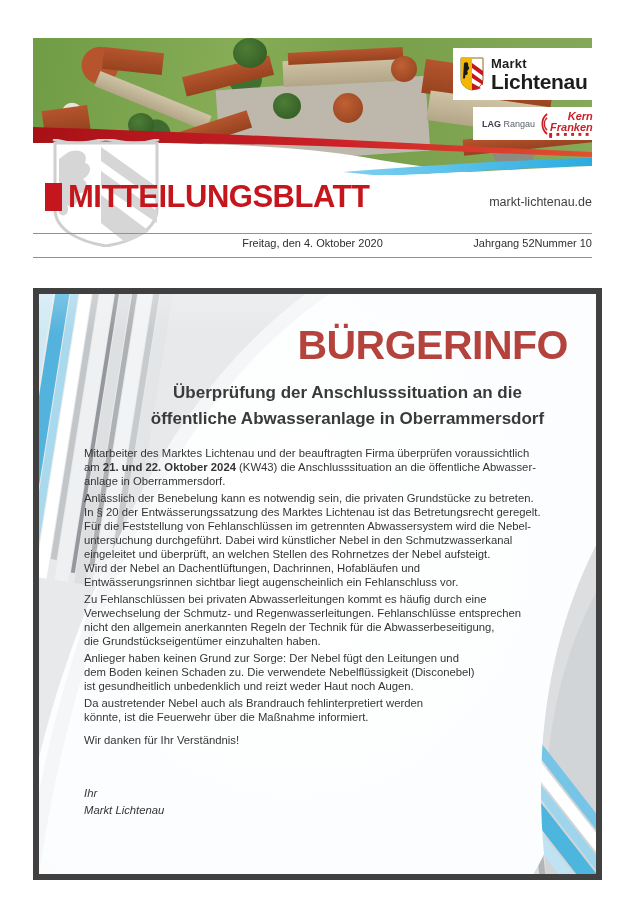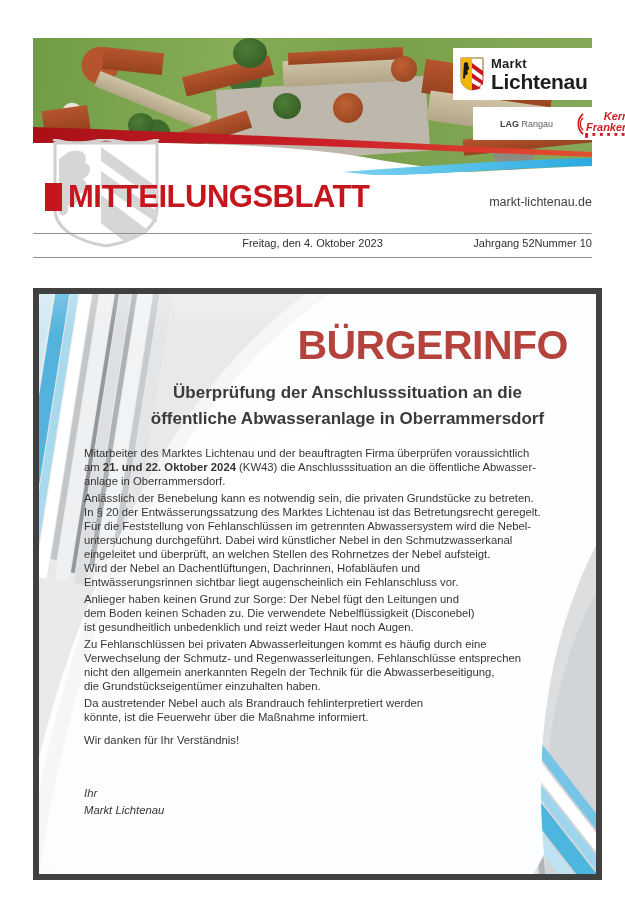--- a/index.html
+++ b/index.html
@@ -24,21 +24,21 @@
   .court{position:absolute;background:#bdb8ab;}
   .tower{position:absolute;border-radius:50%;background:radial-gradient(circle at 40% 35%,#c06034,#8f3f1d);}
   .tree{position:absolute;border-radius:50%;background:radial-gradient(circle at 40% 35%,#4d7d36,#2f5722);}
   .wave-svg{position:absolute;left:0;bottom:0;width:559px;height:62px;}
 
   
   .logo-box{left:453px;top:48px;width:139px;height:52px;background:#fff;display:flex;align-items:center;gap:7px;padding-left:7px;box-sizing:border-box;}
   .logo-text{display:flex;flex-direction:column;line-height:1;color:#1d1d1b;}
   .logo-small{font-size:13px;font-weight:700;letter-spacing:.2px;}
   .logo-large{font-size:21px;font-weight:800;letter-spacing:-.3px;margin-top:1px;}
-  .partner-box{left:473px;top:107px;width:119px;height:33px;background:#fff;display:flex;align-items:center;gap:22px;padding:0 4px 0 5px;box-sizing:border-box;}
+  .partner-box{left:473px;top:107px;width:119px;height:33px;background:#fff;display:flex;align-items:center;gap:4px;padding:0 4px 0 5px;box-sizing:border-box;}
   .lag-text{font-size:9px;color:#5a5f66;white-space:nowrap;}
   .lag-text b{color:#3c4148;}
   .kern{display:flex;align-items:center;gap:1px;margin-left:auto;}
   .kern-txt{font-size:11px;line-height:1;font-weight:700;color:#cc2027;font-style:italic;text-align:right;}
   .kern-dots{letter-spacing:1px;font-size:6px;color:#cc2027;line-height:2px;}
 
   
   .crest-watermark{left:45px;top:139px;width:122px;height:108px;}
   .red-block{left:45px;top:183px;width:17px;height:28px;background:#c4161c;}
   .paper-title{left:68px;top:179px;font-size:31px;font-weight:800;letter-spacing:-.5px;color:#c4161c;white-space:nowrap;}
@@ -155,21 +155,21 @@
   <path d="M56,8 L112,48 V62 L56,22 Z M56,32 L112,72 V84 L56,46 Z M56,56 L104,92 C98,96 90,100 80,103 L56,84 Z" fill="#d6d6d6"></path>
 </svg>
 
 <div class="abs red-block"></div>
 <div class="abs paper-title">MITTEILUNGSBLATT</div>
 <a class="abs website" href="#">markt-lichtenau.de</a>
 
 <div class="abs rule" style="top:233px;"></div>
 <div class="abs issue-row">
   <span>Jahrgang 52</span>
-  <span class="mid">Freitag, den 4. Oktober 2023</span>
+  <span class="mid">Freitag, den 4. Oktober 2020</span>
   <span>Nummer 10</span>
 </div>
 <div class="abs rule" style="top:257px;"></div>
 
 <div class="abs content-box">
   <svg class="box-bg" viewBox="0 0 557 580" preserveAspectRatio="none">
     <defs>
       <radialGradient id="whiteg" cx="0.45" cy="0.4" r="0.8">
         <stop offset="0" stop-color="#ffffff"></stop>
           <stop offset="0.75" stop-color="#fbfdfe"></stop>
@@ -232,26 +232,26 @@
     <p><span>Mitarbeiter des Marktes Lichtenau und der beauftragten Firma überprüfen voraussichtlich
 am </span><b>21. und 22. Oktober 2024</b><span> (KW43) die Anschlusssituation an die öffentliche Abwasser-
 anlage in Oberrammersdorf.</span></p>
     <p>Anlässlich der Benebelung kann es notwendig sein, die privaten Grundstücke zu betreten.
 In § 20 der Entwässerungssatzung des Marktes Lichtenau ist das Betretungsrecht geregelt.
 Für die Feststellung von Fehlanschlüssen im getrennten Abwassersystem wird die Nebel-
 untersuchung durchgeführt. Dabei wird künstlicher Nebel in den Schmutzwasserkanal
 eingeleitet und überprüft, an welchen Stellen des Rohrnetzes der Nebel aufsteigt.
 Wird der Nebel an Dachentlüftungen, Dachrinnen, Hofabläufen und
 Entwässerungsrinnen sichtbar liegt augenscheinlich ein Fehlanschluss vor.</p>
-    <p>Anlieger haben keinen Grund zur Sorge: Der Nebel fügt den Leitungen und
-dem Boden keinen Schaden zu. Die verwendete Nebelflüssigkeit (Disconebel)
-ist gesundheitlich unbedenklich und reizt weder Haut noch Augen.</p>
     <p>Zu Fehlanschlüssen bei privaten Abwasserleitungen kommt es häufig durch eine
 Verwechselung der Schmutz- und Regenwasserleitungen. Fehlanschlüsse entsprechen
 nicht den allgemein anerkannten Regeln der Technik für die Abwasserbeseitigung,
 die Grundstückseigentümer einzuhalten haben.</p>
+    <p>Anlieger haben keinen Grund zur Sorge: Der Nebel fügt den Leitungen und
+dem Boden keinen Schaden zu. Die verwendete Nebelflüssigkeit (Disconebel)
+ist gesundheitlich unbedenklich und reizt weder Haut noch Augen.</p>
     <p>Da austretender Nebel auch als Brandrauch fehlinterpretiert werden
 könnte, ist die Feuerwehr über die Maßnahme informiert.</p>
     <p class="thanks">Wir danken für Ihr Verständnis!</p>
     <p class="sig1">Ihr</p>
     <p class="sig2">Markt Lichtenau</p>
   </div>
 </div>
 
 </body></html>

